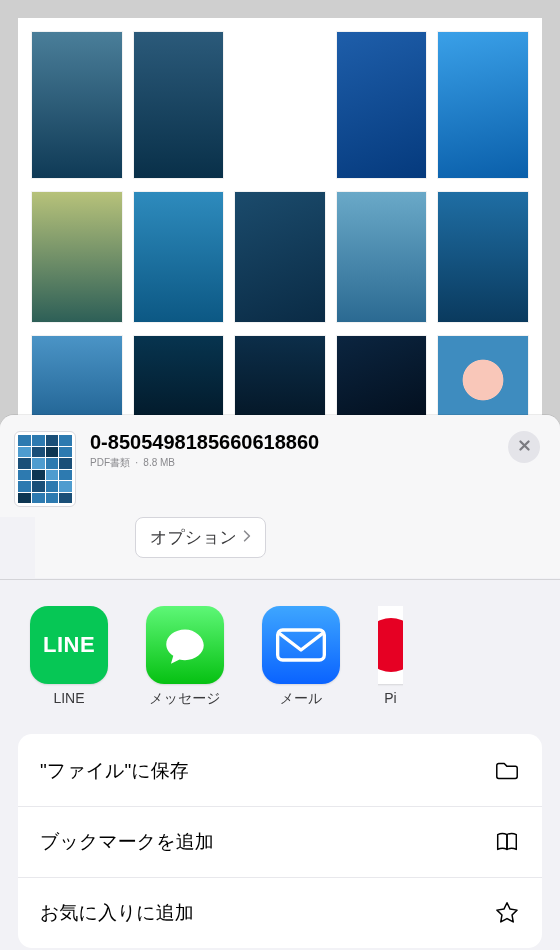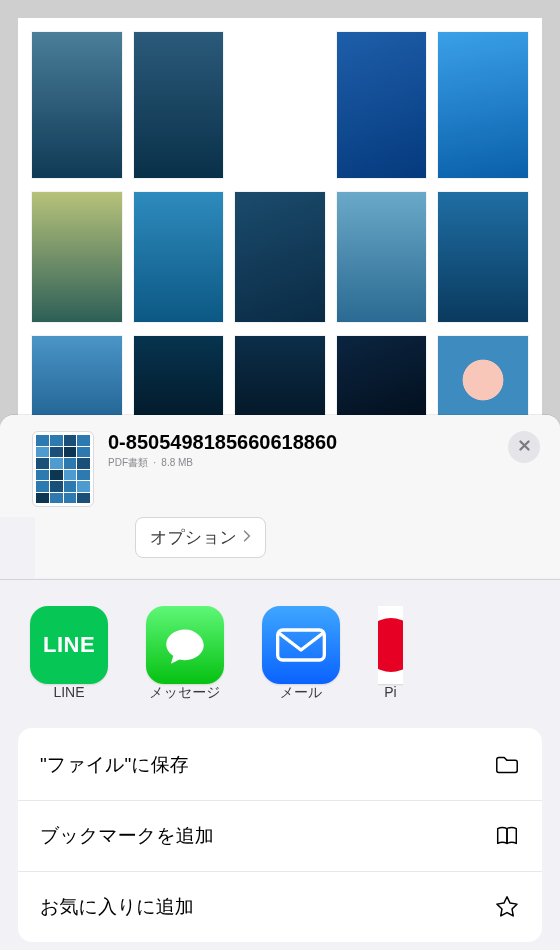--- a/index.html
+++ b/index.html
@@ -68,21 +68,21 @@
     left: 0; right: 0; bottom: 0;
     background: #f2f2f6;
     border-top-left-radius: 14px;
     border-top-right-radius: 14px;
     box-shadow: 0 -1px 0 rgba(0,0,0,.08);
     display: flex;
     flex-direction: column;
   }
 
   .sheet-header {
-    padding: 16px 20px 10px 32px;
+    padding: 16px 20px 10px 14px;
     display: flex;
     gap: 14px;
     align-items: flex-start;
     position: relative;
     background:#f7f7f8;
     border-top-left-radius:14px;
     border-top-right-radius:14px;
   }
   .doc-thumb {
     width: 62px; height: 76px;
@@ -156,21 +156,21 @@
   .apps-scroll {
     display:flex;
     gap: 38px;
     padding: 26px 30px 16px 30px;
     overflow:hidden;
   }
   .app {
     display:flex;
     flex-direction:column;
     align-items:center;
-    gap:0;
+    gap:6px;
     width: 78px;
     flex: 0 0 78px;
   }
   .app-icon {
     width:78px; height:78px;
     border-radius:18px;
     display:flex; align-items:center; justify-content:center;
     box-shadow: 0 1px 2px rgba(0,0,0,.12);
     position:relative;
   }

